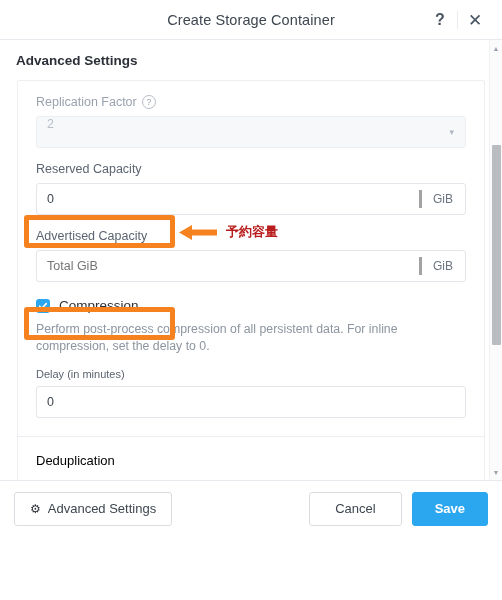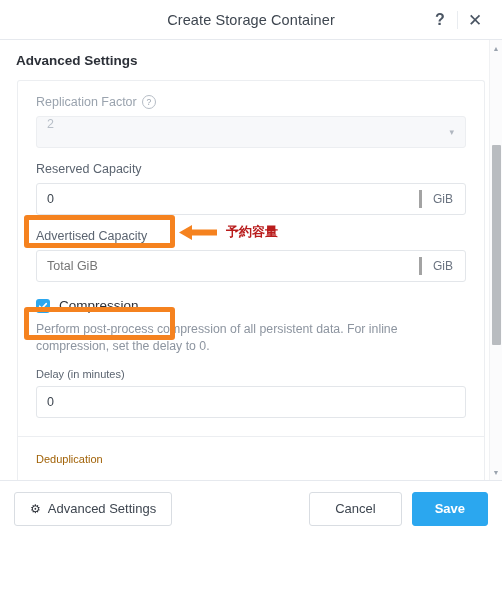--- a/index.html
+++ b/index.html
@@ -211,22 +211,22 @@
     color: #5b6470;
     padding: 12px 18px 6px 18px;
   }
   .sub-field { padding: 0 18px; }
   .divider {
     height: 1px;
     background: #eceef1;
     margin: 18px 0 0 0;
   }
   .dedup-label {
-    font-size: 11px;
-    color: #a16207;
+    font-size: 13px;
+    color: #000000;
     padding: 16px 18px 0 18px;
   }
 
   
   .anno-box {
     position: absolute;
     border: 5px solid #f5821f;
     border-radius: 3px;
     box-sizing: border-box;
     pointer-events: none;

